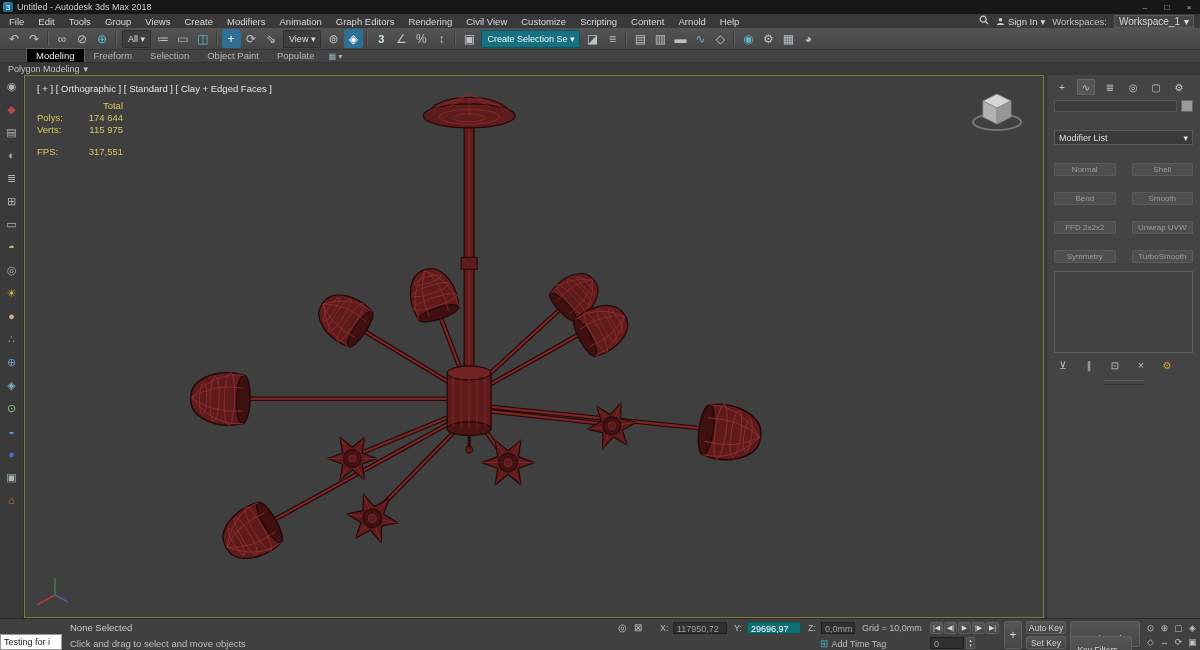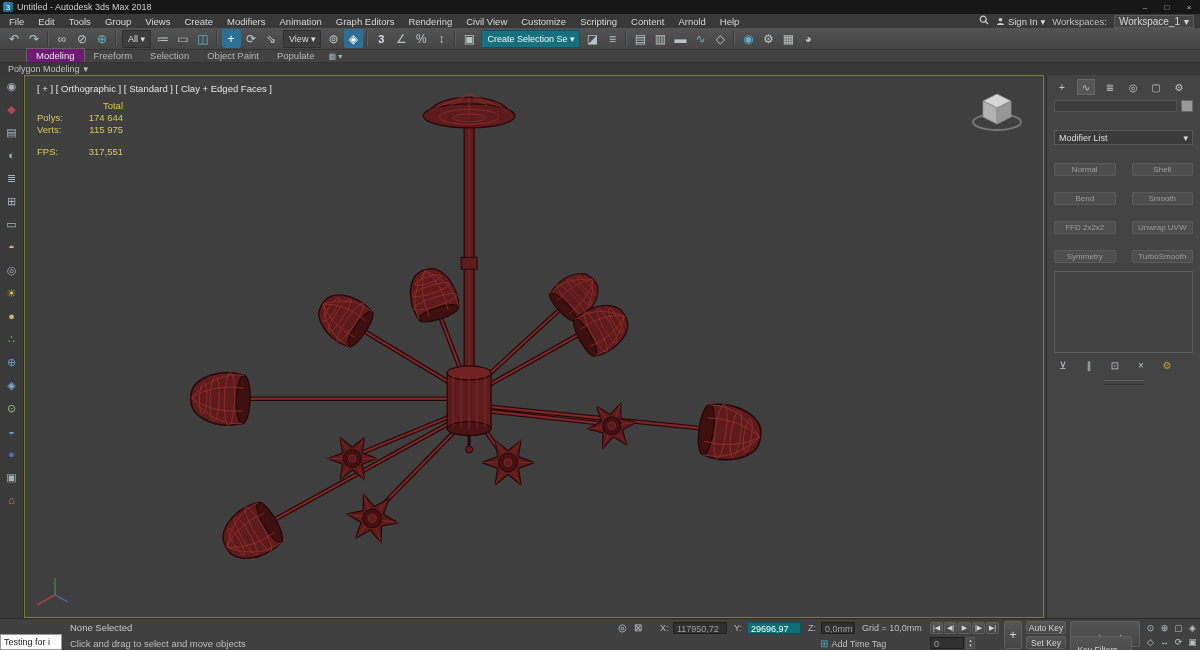--- a/index.html
+++ b/index.html
@@ -35,21 +35,21 @@
             background:#3d3d3d;border:1px solid #2f2f2f;border-radius:1px;}
   .ticon.teal{background:#17707f;border-color:#0f5560;color:#eaf6f8;}
   .ticon.hl{background:#2e6f96;color:#fff;}
   .ticon.snap{font-weight:bold;font-size:11px;}
   .ticon.sep{width:1px;height:15px;margin:0 3px;background:#393939;border-right:1px solid #5d5d5d;border-radius:0;}
 
   
   .ribbonrow{position:absolute;left:0;top:50px;width:1200px;height:13px;background:#424242;
              border-bottom:1px solid #333;display:flex;align-items:flex-end;padding-left:26px;box-sizing:border-box;}
   .rtab{font-size:9.5px;color:#b5b5b5;padding:1px 9px;white-space:nowrap;}
-  .rtab.active{background:#701a75;color:#e8e8e8;border:1px solid #636363;border-bottom:none;}
+  .rtab.active{background:#000000;color:#e8e8e8;border:1px solid #636363;border-bottom:none;}
   .rtab.mini{font-size:8px;color:#9fb6bd;padding:1px 5px;}
   .panelrow{position:absolute;left:0;top:63px;width:1200px;height:12px;background:#383838;
             border-bottom:1px solid #2e2e2e;display:flex;align-items:center;}
   .ptitle{font-size:9px;color:#c0c0c0;padding-left:8px;display:flex;align-items:center;gap:4px;}
 
   
   .lefttools{position:absolute;left:0;top:75px;width:24px;height:543px;background:#3a3a3a;
              border-right:1px solid #2e2e2e;box-sizing:border-box;display:flex;flex-direction:column;
              align-items:center;padding-top:3px;gap:7px;}
   .licon{width:16px;height:16px;font-size:11px;color:#a9b4b8;display:flex;align-items:center;justify-content:center;flex:none;}

